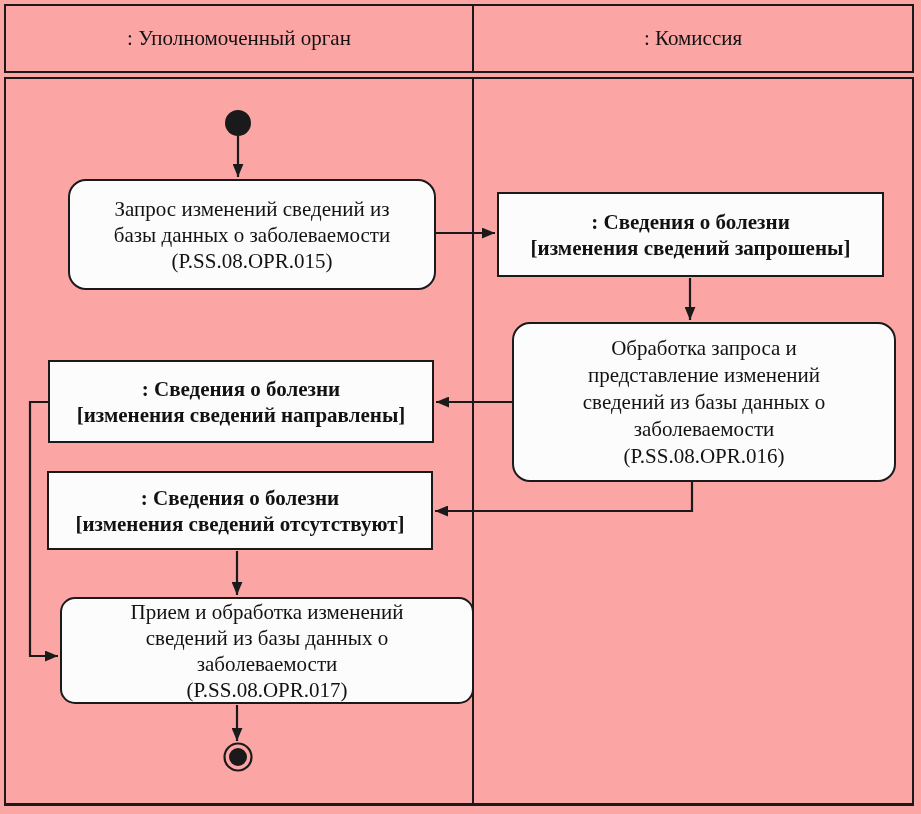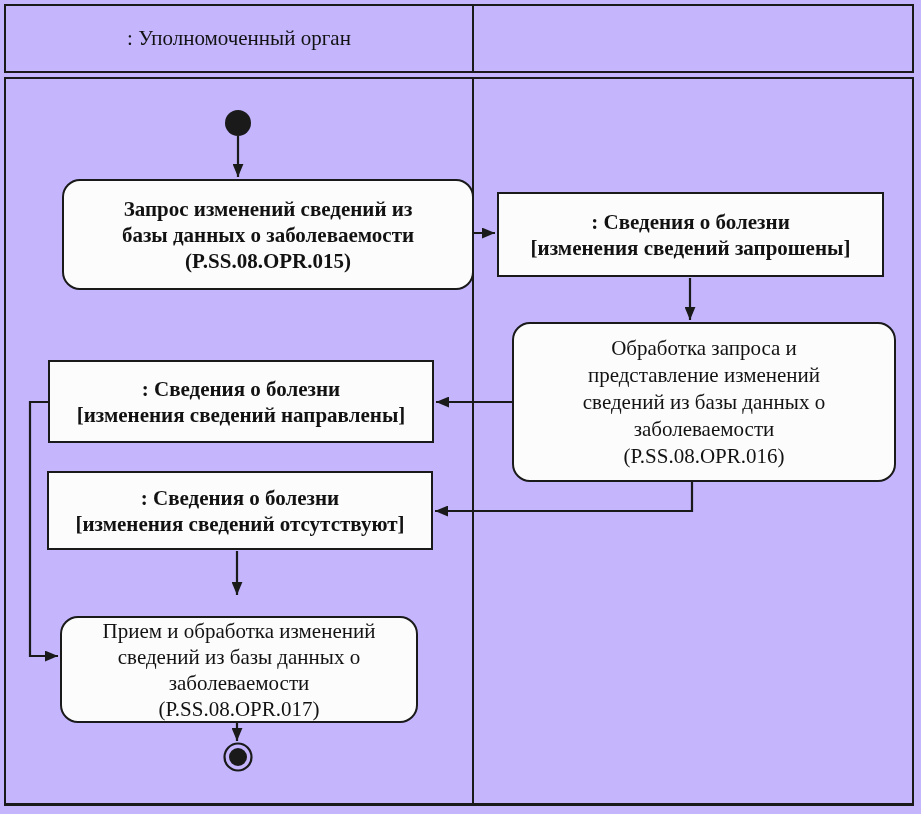--- a/index.html
+++ b/index.html
@@ -1,19 +1,19 @@
 <!DOCTYPE html>
 <html><head>
 <meta charset="utf-8">
 <style>
   html,body{margin:0;padding:0;background:#ffffff;}
   .stage{
     position:relative;
     width:921px;height:814px;
-    background:#c4b5fd;
+    background:#fca5a5;
     font-family:"Liberation Serif","DejaVu Serif",serif;
     color:#121212;
     overflow:hidden;
   }
   .lane-header{
     position:absolute;left:4px;top:4px;width:910px;height:69px;
     border:2px solid #1a1a1a;box-sizing:border-box;
     display:flex;
   }
   .lane-header-cell{
@@ -34,37 +34,40 @@
     background:#fcfcfc;
     border:2px solid #1a1a1a;
     display:flex;align-items:center;justify-content:center;
     text-align:center;
     font-size:21px;line-height:26px;
     white-space:pre-line;
     padding:1px 4px;
   }
   .node.action{border-radius:18px;}
   .node.object{border-width:2.5px;font-weight:bold;}
-  #b-request{left:62px;top:179px;width:412px;height:111px;font-weight:bold;}
+  #b-request{left:68px;top:179px;width:368px;height:111px;}
   #b-requested{left:497px;top:192px;width:387px;height:85px;}
   #b-process{left:512px;top:322px;width:384px;height:160px;line-height:27px;}
   #b-sent{left:48px;top:360px;width:386px;height:83px;}
   #b-absent{left:47px;top:471px;width:386px;height:79px;}
-  #b-receive{left:60px;top:616px;width:358px;height:107px;}
+  #b-receive{left:60px;top:597px;width:414px;height:107px;border-radius:15px;}
   svg.overlay{position:absolute;left:0;top:0;pointer-events:none;}
   svg .edge{stroke:#1a1a1a;stroke-width:2.2;fill:none;}
 </style>
 </head>
 <body>
 
 <div class="stage">
 
   <div class="lane-header">
     <div class="lane-header-cell first">
       <span>: Уполномоченный орган</span>
+    </div>
+    <div class="lane-header-cell second">
+      <span>: Комиссия</span>
     </div>
   </div>
 
   <div class="body-frame">
     <div class="lane-divider"></div>
   </div>
 
   <svg class="overlay" width="921" height="814" viewBox="0 0 921 814">
     <defs>
       <marker id="arrow" viewBox="0 0 12 10" refX="12" refY="5" markerWidth="13" markerHeight="11" orient="auto" markerUnits="userSpaceOnUse">

